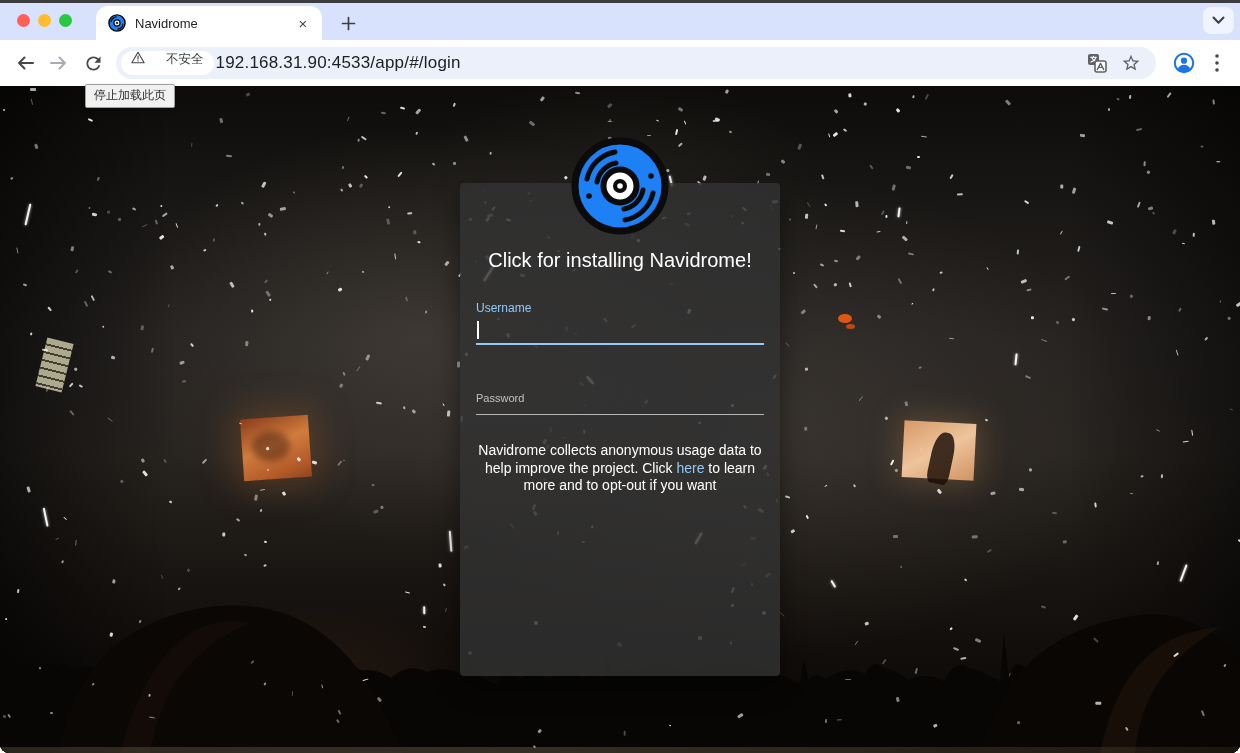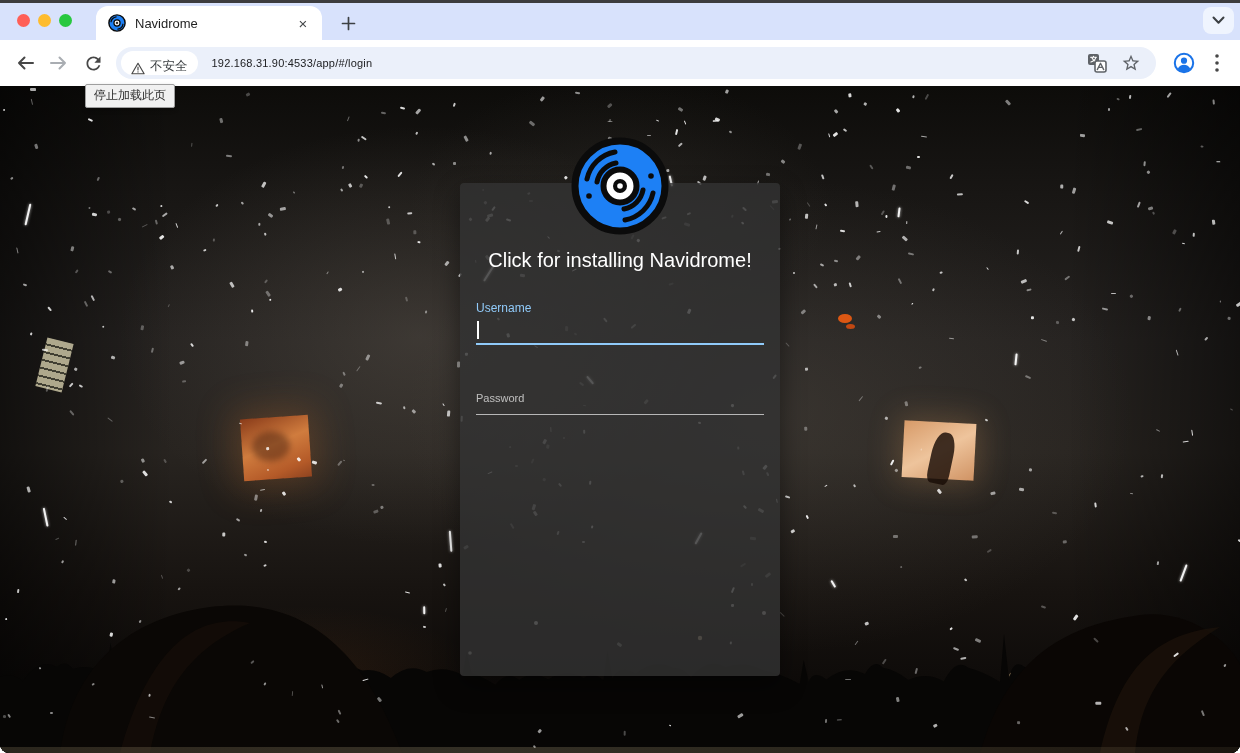--- a/index.html
+++ b/index.html
@@ -23,23 +23,23 @@
   .tab .favicon{width:18px;height:18px;flex:0 0 18px;}
   .tab .tab-title{margin-left:9px;font-size:13px;color:#1f1f1f;flex:1;white-space:nowrap;overflow:hidden;}
   .tab .tab-close{width:18px;height:18px;border-radius:50%;display:flex;align-items:center;justify-content:center;font-size:15px;color:#45474a;cursor:default;line-height:1;}
   .newtab-btn{position:absolute;left:334px;top:6px;width:28px;height:28px;display:flex;align-items:center;justify-content:center;}
   .tabsearch-btn{position:absolute;right:6px;top:4px;width:31px;height:27px;background:#eff4fe;border-radius:8px;display:flex;align-items:center;justify-content:center;}
 
   
   .toolbar{height:46px;background:#fff;display:flex;align-items:center;padding:0 8px;}
   .nav-btn{width:34px;height:34px;display:flex;align-items:center;justify-content:center;border-radius:50%;}
   .omnibox{flex:1;height:32px;margin:0 6px;background:#ebf0fa;border-radius:16px;display:flex;align-items:center;padding:0 14px 0 5px;}
-  .sec-chip{height:24px;background:#fff;border-radius:12px;display:flex;align-items:flex-end;gap:5px;padding:0 10px;}
+  .sec-chip{height:24px;background:#fff;border-radius:12px;display:flex;align-items:flex-start;gap:21px;padding:0 10px;}
   .sec-chip .chip-label{font-size:12.5px;color:#3c4043;}
-  .url-text{margin-left:14px;font-size:11px;color:#202124;letter-spacing:.2px;white-space:nowrap;}
+  .url-text{margin-left:2px;font-size:17px;color:#202124;letter-spacing:.2px;white-space:nowrap;}
   .omni-spacer{flex:1}
   .omni-icon{width:22px;height:22px;display:flex;align-items:center;justify-content:center;margin-left:12px;}
   .profile-btn{width:36px;height:36px;display:flex;align-items:center;justify-content:center;margin-left:4px;}
   .menu-btn{width:30px;height:36px;display:flex;align-items:center;justify-content:center;}
 
   
   .stop-tooltip{position:absolute;left:85px;top:84px;z-index:50;background:#f1f1f1;border:1px solid #9f9f9f;border-radius:2px;box-shadow:0 2px 4px rgba(0,0,0,.25);padding:2px 8px 3px;font-size:12px;color:#2c2c2c;white-space:nowrap;}
 
   
   .content{position:relative;height:667px;overflow:hidden;background:#0a0908;}
@@ -679,15 +679,16 @@
           <span class="caret"></span>
         </div>
       </div>
 
       <div class="field field-password">
         <input class="text-input pw-input" type="password" placeholder="Password" style="">
       </div>
 
 
 
+      <div class="usage-footer"><span>Navidrome collects anonymous usage data to help improve the project. Click </span><a href="#">here</a><span> to learn more and to opt-out if you want</span></div>
     </div>
   </div>
 </div>
 
 </body></html>

